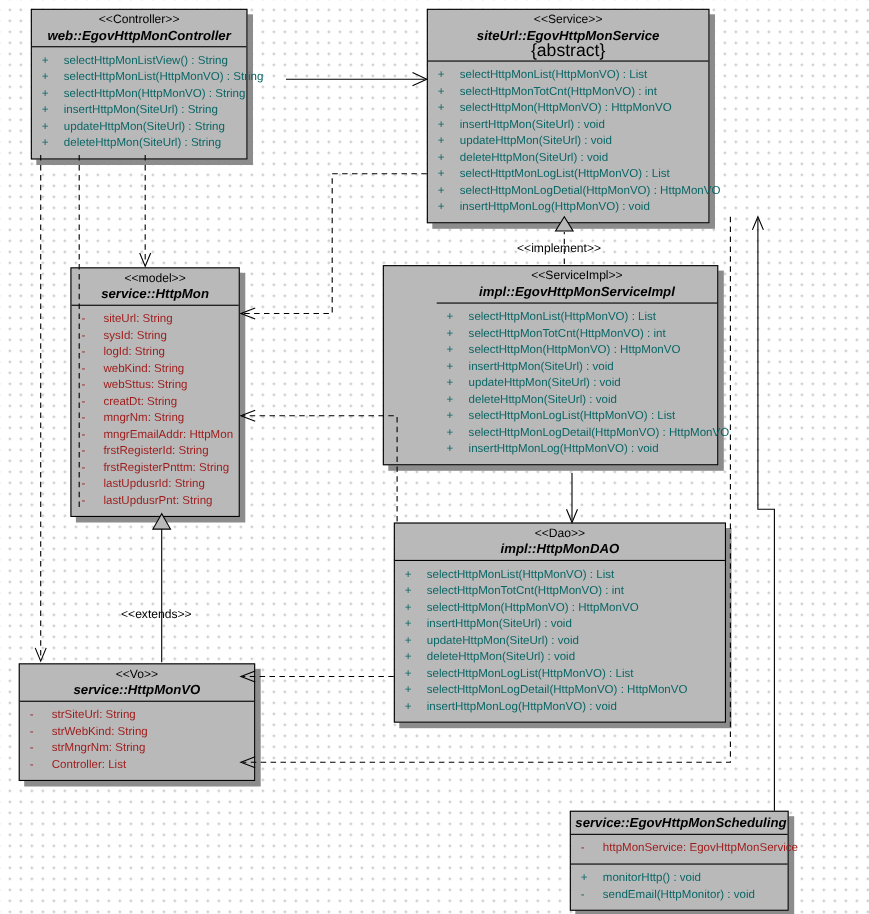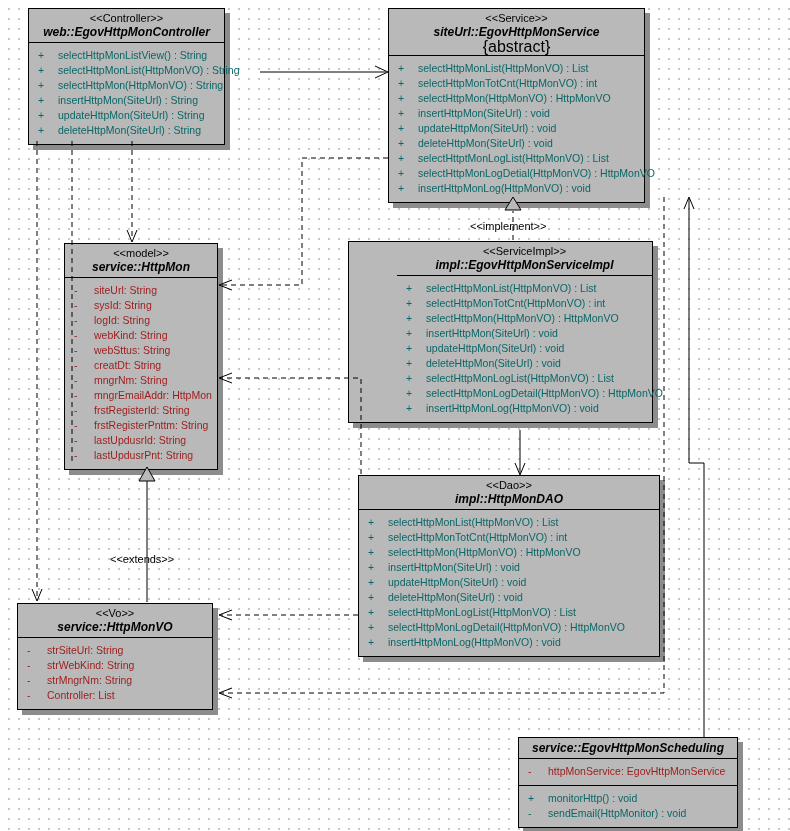--- a/index.html
+++ b/index.html
@@ -263,21 +263,21 @@
           <span class="member-vis">+</span>
           <span class="member-text">selectHttpMonLogDetail(HttpMonVO) : HttpMonVO</span>
         </div>
         <div class="member-row">
           <span class="member-vis">+</span>
           <span class="member-text">insertHttpMonLog(HttpMonVO) : void</span>
         </div>
       </div>
   </div>
 
-  <div class="uml-class" style="left:17px; top:603px; width:196px;">
+  <div class="uml-class" style="left:17px; top:603px; width:215px;">
     <div class="uml-title">
       <div class="stereotype">&lt;&lt;Vo&gt;&gt;</div>
       <div class="class-name">service::HttpMonVO</div>
     </div>
     <div class="uml-members attrs">
         <div class="member-row">
           <span class="member-vis">-</span>
           <span class="member-text">strSiteUrl: String</span>
         </div>
         <div class="member-row">
@@ -288,21 +288,21 @@
           <span class="member-vis">-</span>
           <span class="member-text">strMngrNm: String</span>
         </div>
         <div class="member-row">
           <span class="member-vis">-</span>
           <span class="member-text">Controller: List</span>
         </div>
       </div>
   </div>
 
-  <div class="uml-class" style="left:518px; top:737px; width:220px;">
+  <div class="uml-class" style="left:518px; top:737px; width:199px;">
     <div class="uml-title">
       <div class="class-name">service::EgovHttpMonScheduling</div>
     </div>
     <div class="uml-members attrs">
         <div class="member-row">
           <span class="member-vis">-</span>
           <span class="member-text">httpMonService: EgovHttpMonService</span>
         </div>
       </div>
     <div class="uml-members methods">

